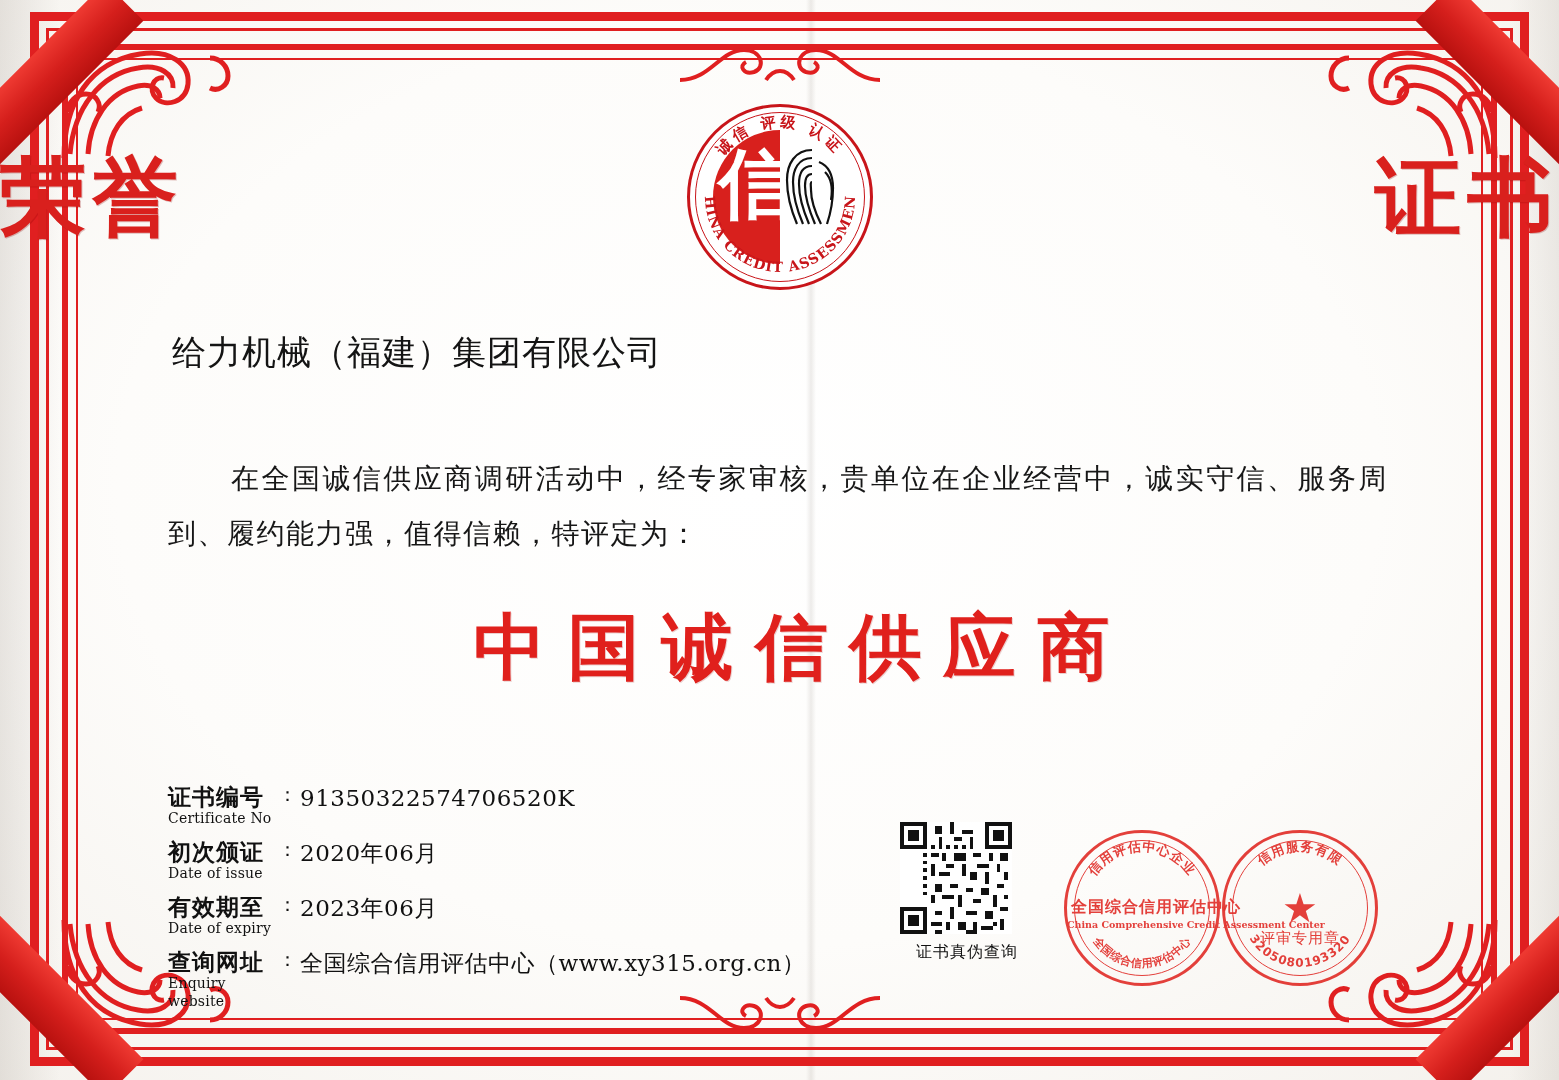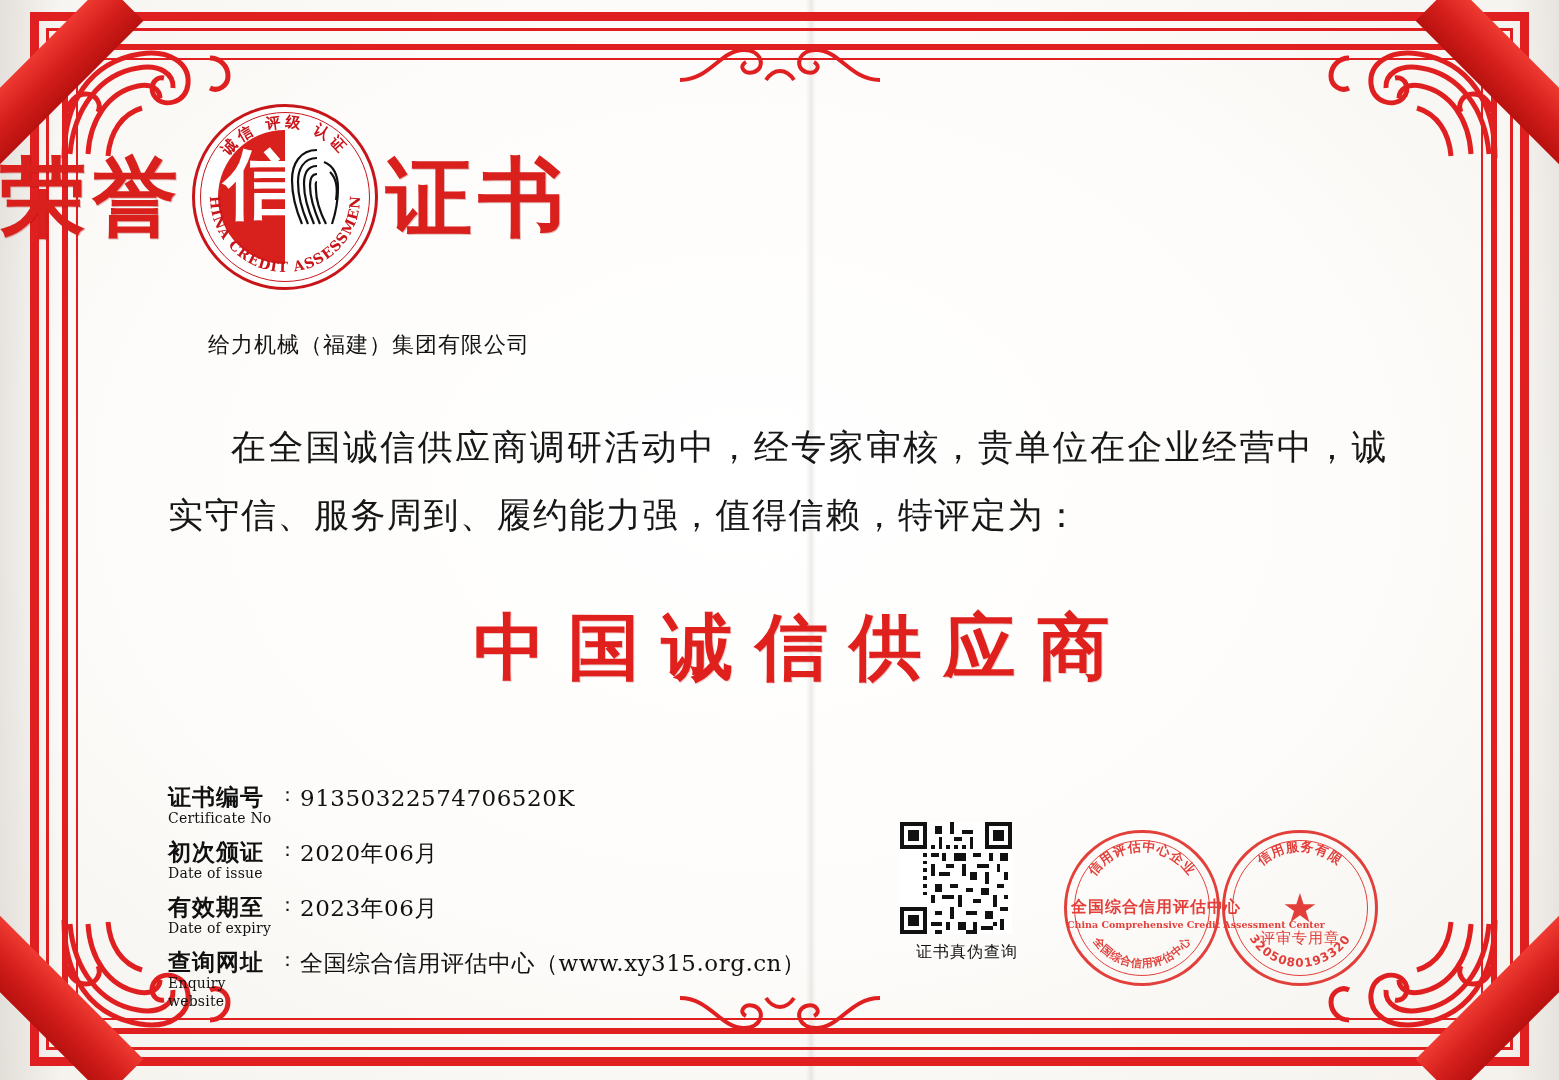--- a/index.html
+++ b/index.html
@@ -111,21 +111,21 @@
   .edge-orn.bottom { bottom: 42px; transform: translateX(-50%) scaleY(-1); }
 
   
   .title-row {
     position: absolute;
     top: 104px;
     left: 0;
     width: 100%;
     display: flex;
     align-items: center;
-    justify-content: flex-start;
+    justify-content: space-between;
     gap: 6px;
   }
   .title-text {
     font-family: "DejaVu Serif", "Liberation Serif", serif;
     font-size: 86px;
     font-weight: bold;
     color: #d9201d;
     letter-spacing: 6px;
     text-shadow: 1px 1px 0 rgba(140,0,0,0.25);
     line-height: 1;
@@ -178,33 +178,32 @@
   }
   .seal svg.arc { position:absolute; inset:0; width:100%; height:100%; }
   .seal .arc text { fill: #c8151a; font-family: "DejaVu Serif","Liberation Serif",serif; font-weight: bold; }
 
   
   .recipient {
     position: absolute;
     left: 172px;
     top: 330px;
     font-family: "DejaVu Sans", "Liberation Sans", sans-serif;
-    font-size: 22px;
+    font-size: 34px;
     color: #141414;
     letter-spacing: 1px;
     font-weight: 500;
-    margin-left: 36px;
   }
   .body-text {
     position: absolute;
     left: 168px;
-    top: 413px;
+    top: 452px;
     width: 1220px;
     font-family: "DejaVu Sans", "Liberation Sans", sans-serif;
-    font-size: 35px;
+    font-size: 28px;
     color: #171717;
     line-height: 1.95;
     letter-spacing: 1.5px;
     text-align: justify;
   }
   .body-text .indent { display:inline-block; width: 62px; }
 
   .award-title {
     position: absolute;
     left: 12px;

